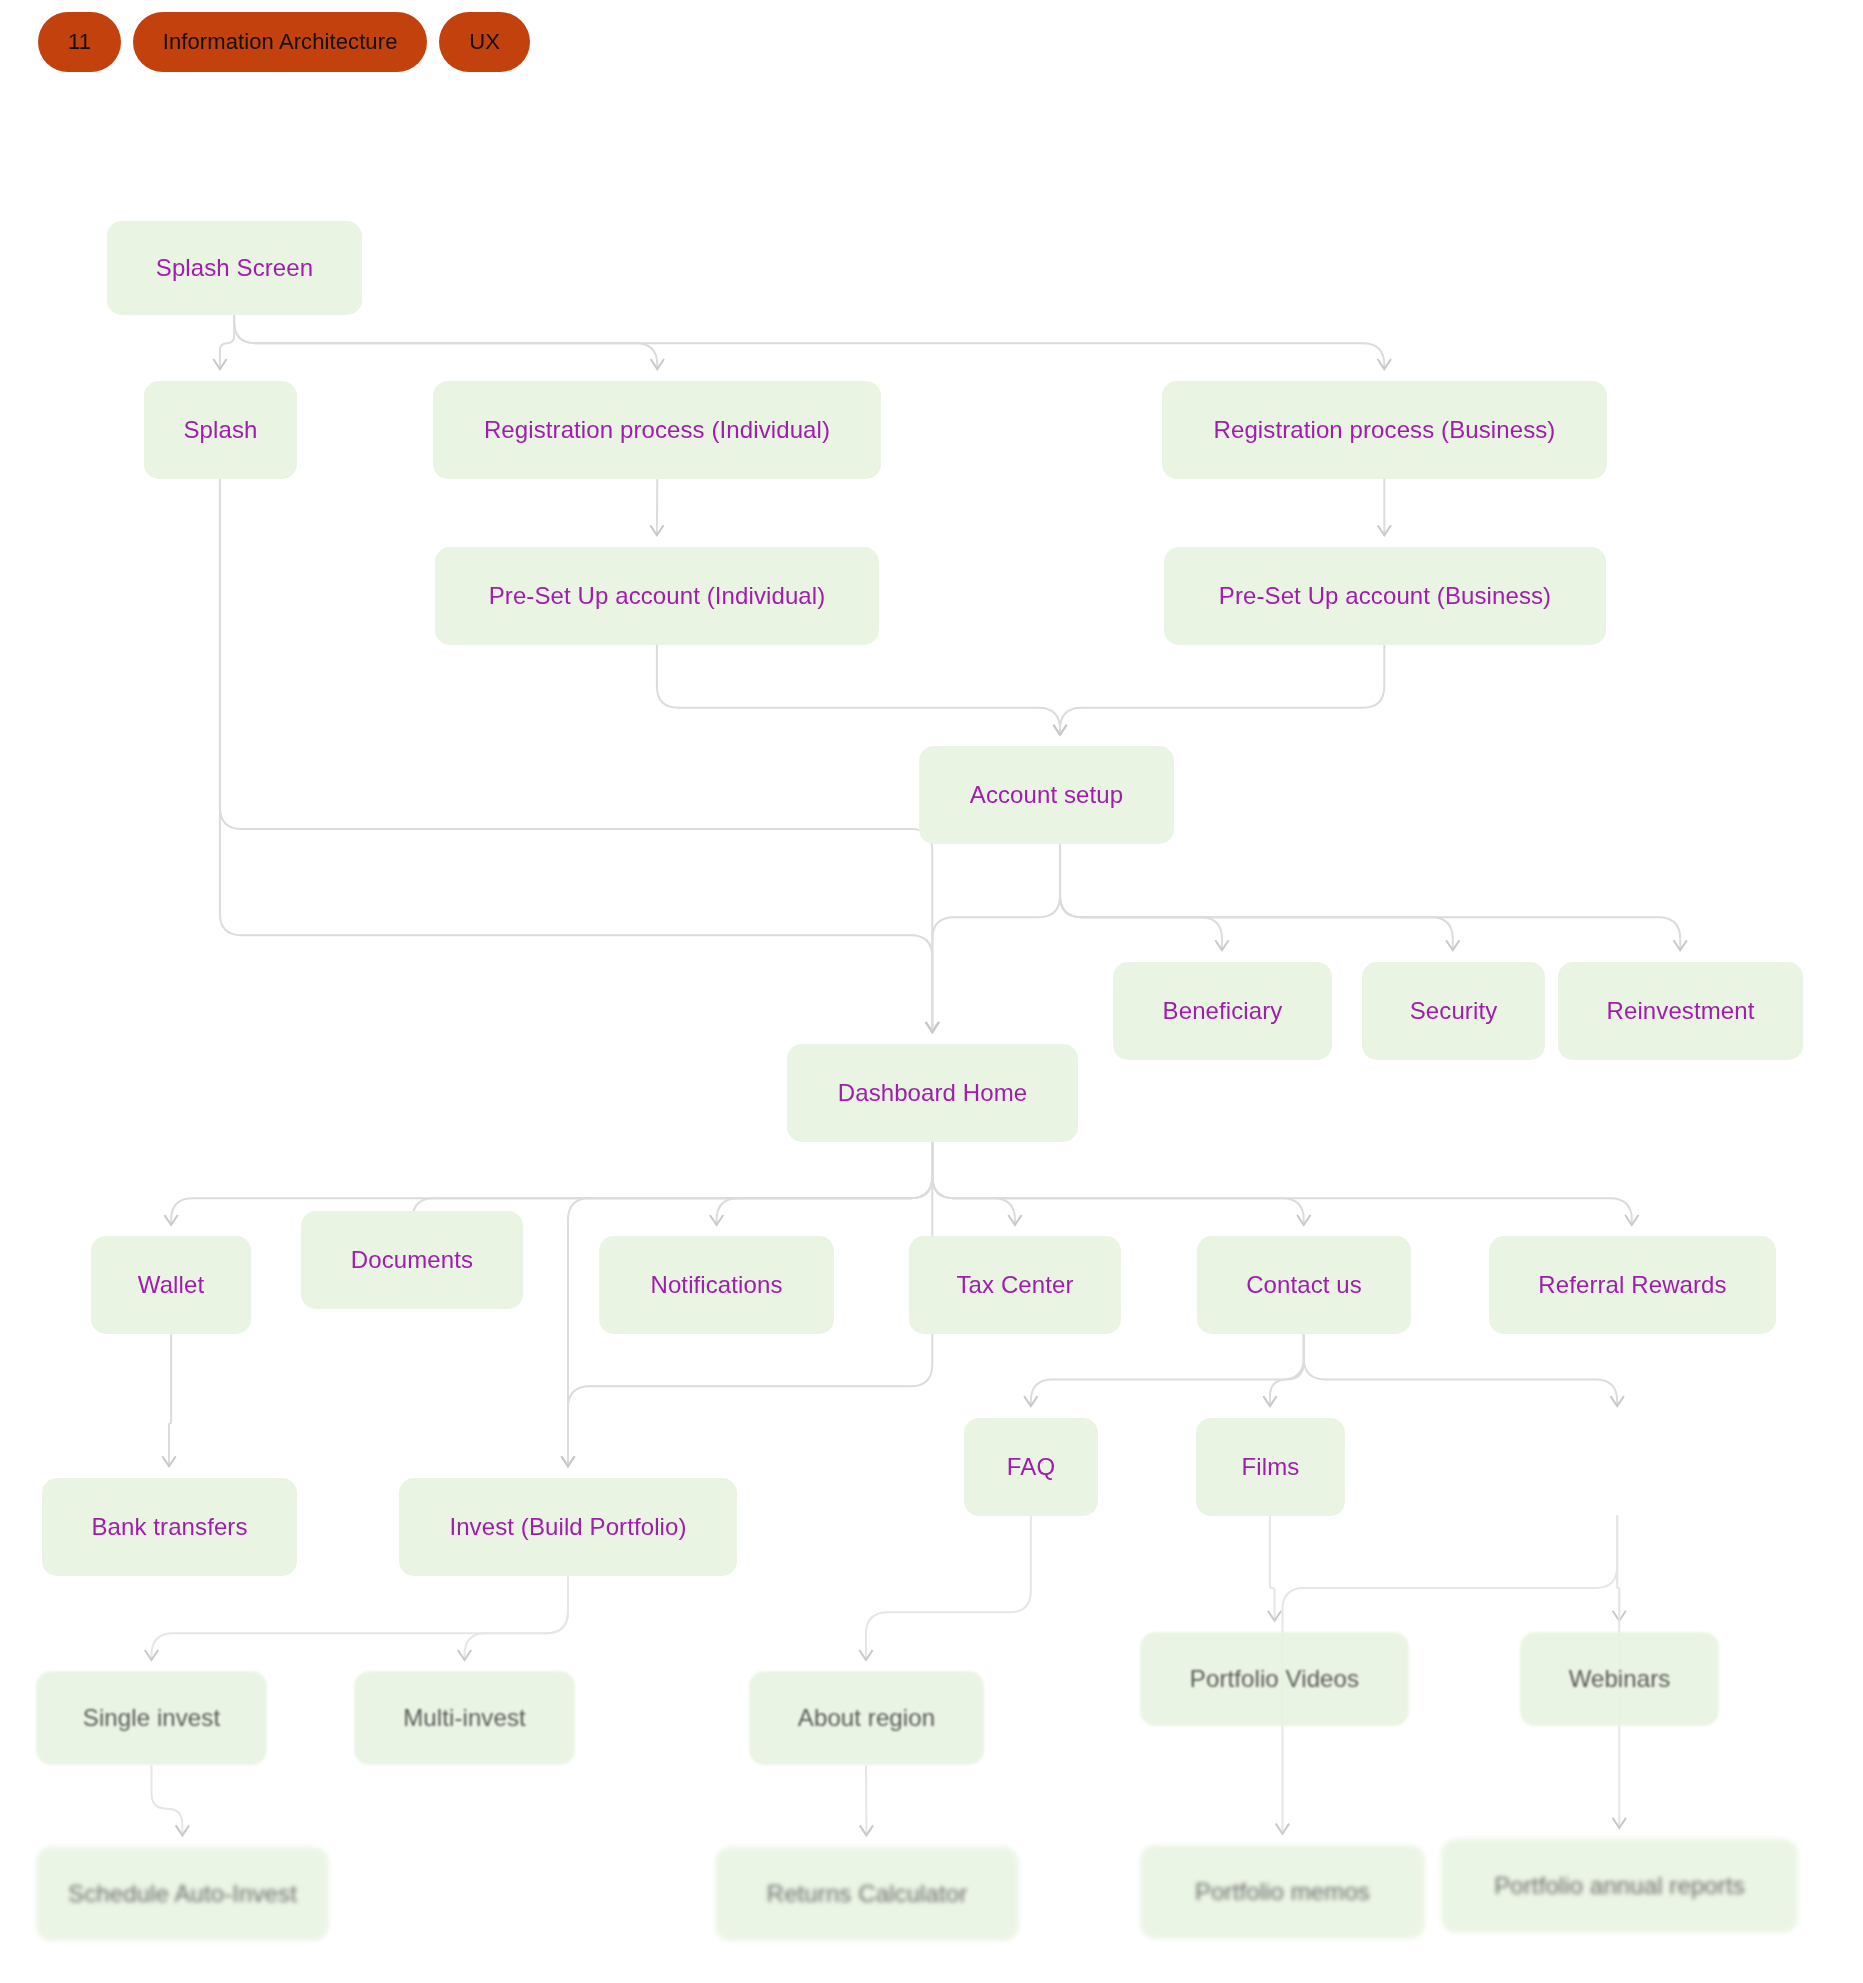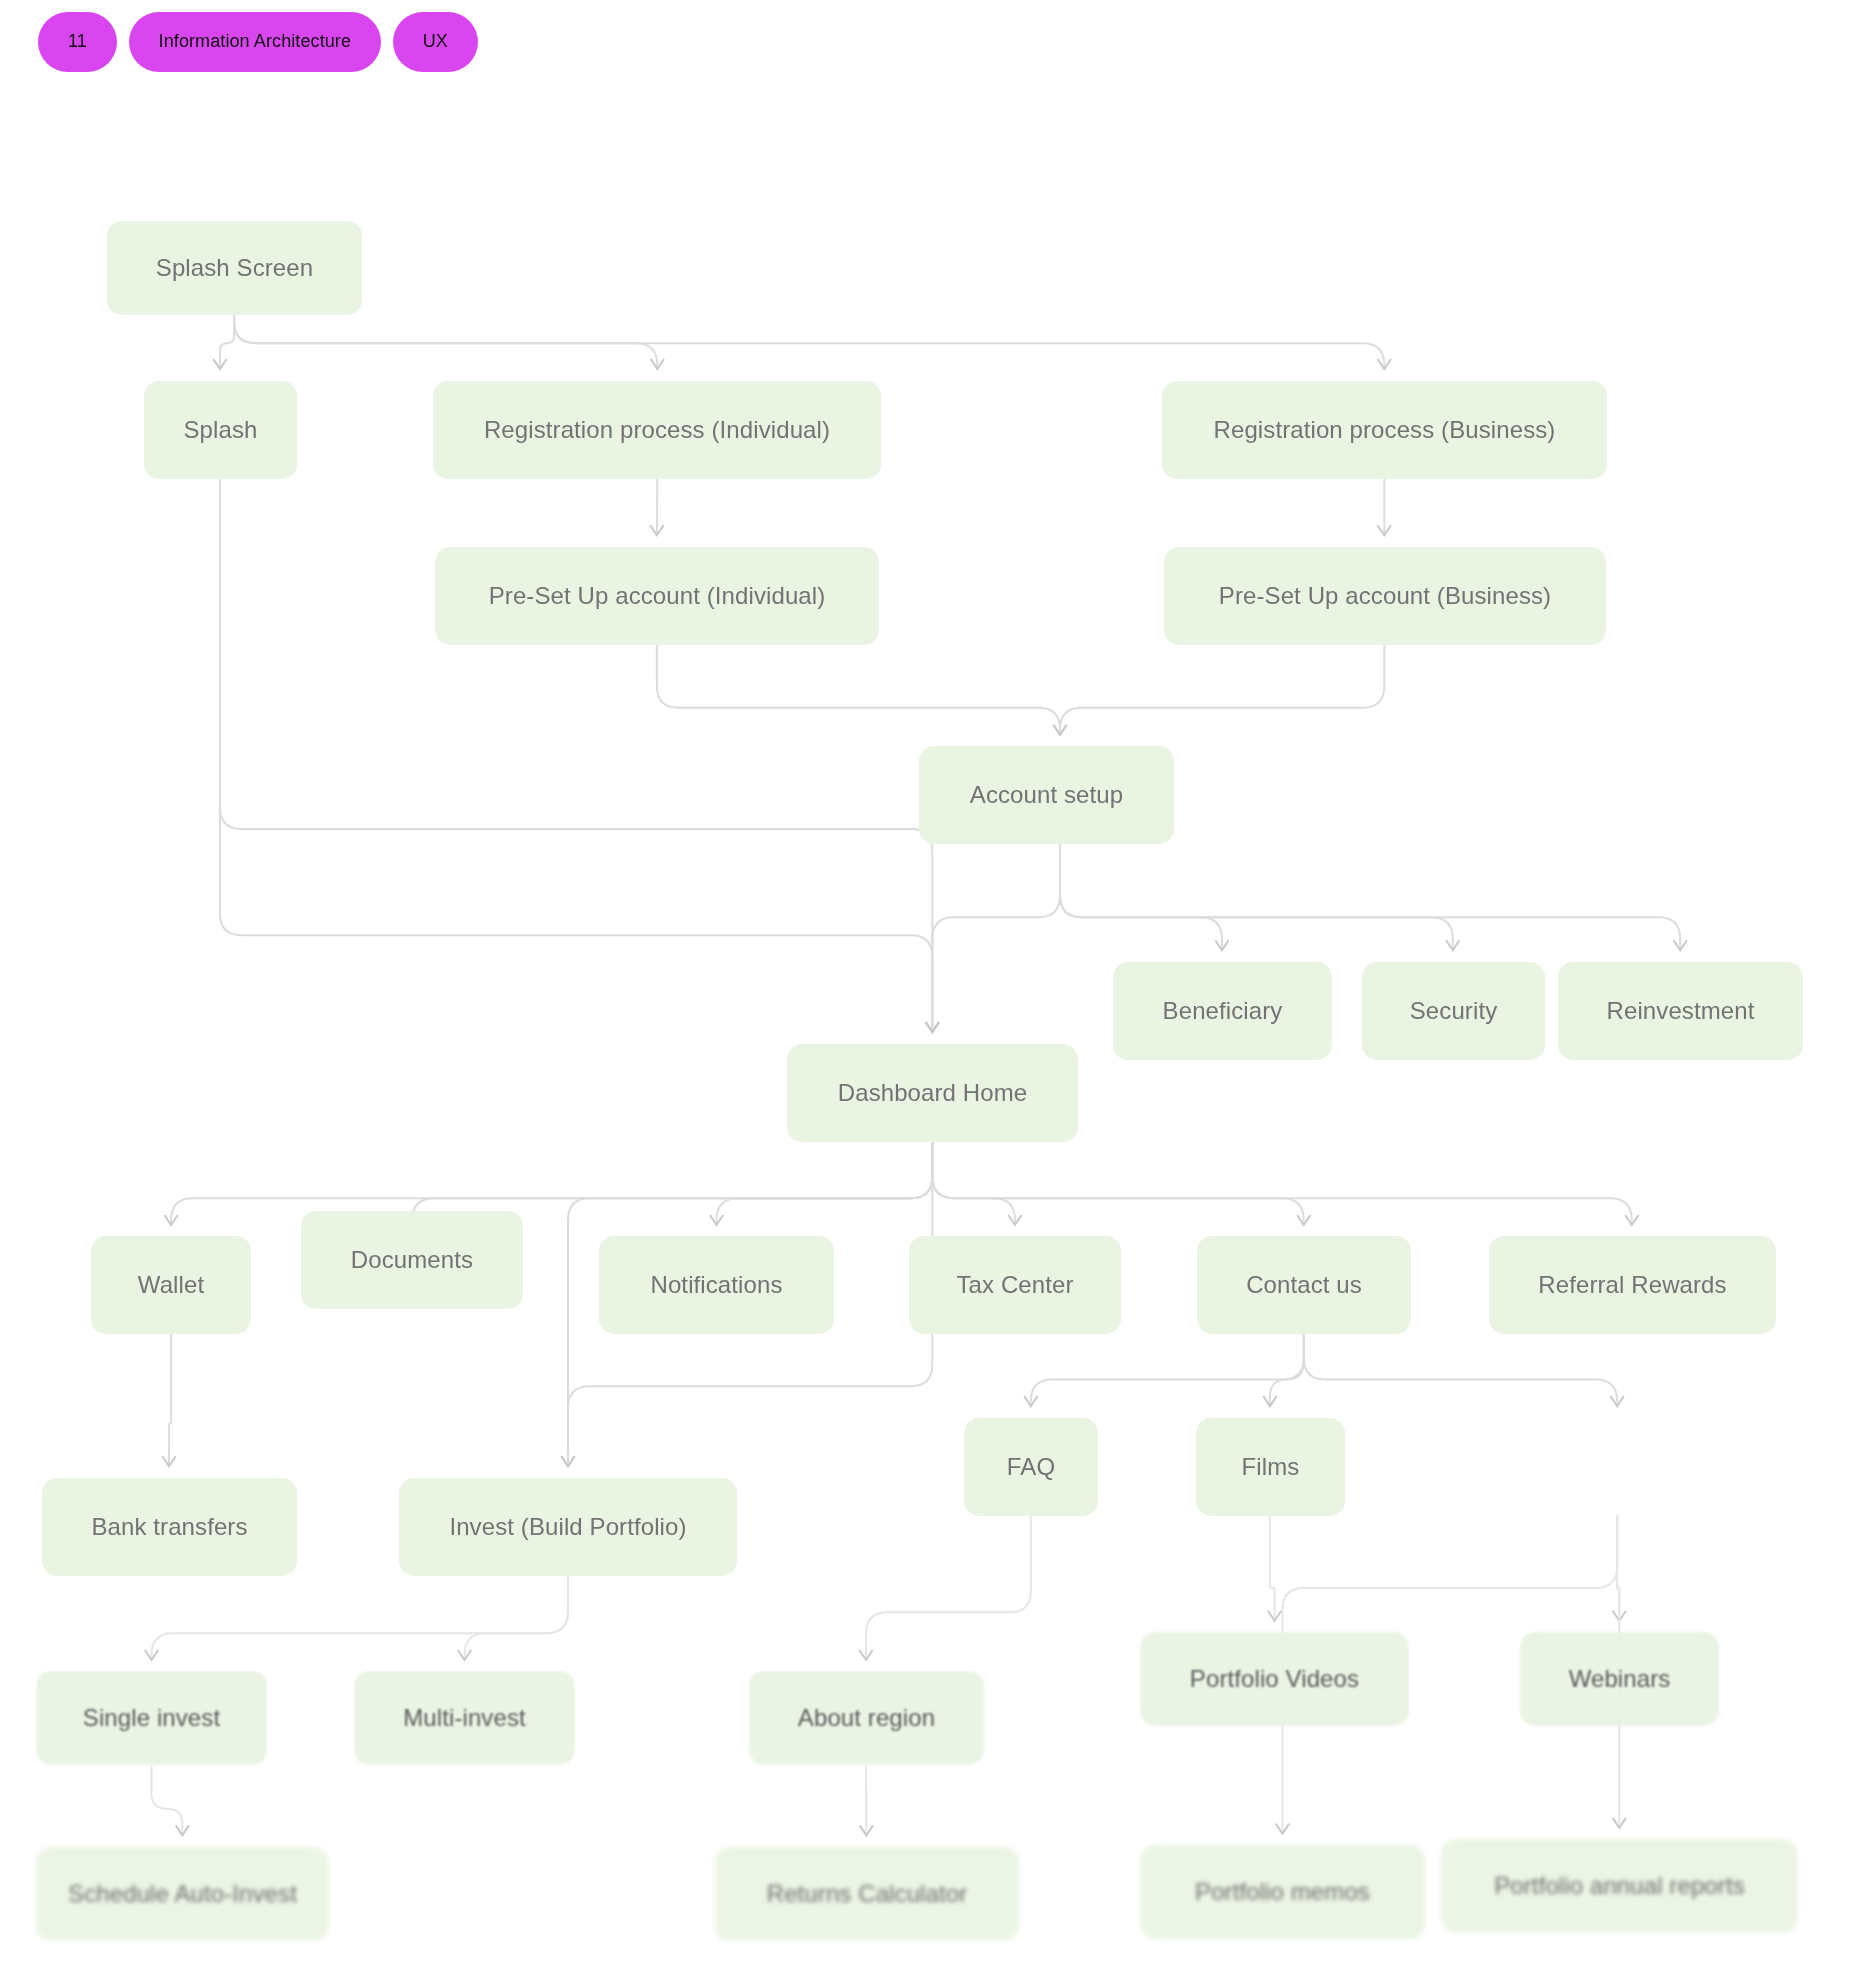--- a/index.html
+++ b/index.html
@@ -20,30 +20,30 @@
   #tag-bar {
     position: absolute;
     top: 11.7px;
     left: 38px;
     display: flex;
     align-items: center;
     gap: 11.7px;
     z-index: 40;
   }
   .tag-pill {
-    background: #d946ef;
+    background: #c2410c;
     border-radius: 30px;
     height: 60px;
     min-width: 50px;
     padding: 0 30px;
     display: flex;
     align-items: center;
     justify-content: center;
     color: #111111;
-    font-size: 18px;
+    font-size: 22px;
     letter-spacing: 0.1px;
     white-space: nowrap;
     box-sizing: border-box;
   }
 
   
   #canvas {
     position: absolute;
     inset: 0;
     z-index: 10;
@@ -71,21 +71,21 @@
     background: #e9f4e2;
     border-radius: 15px;
     display: flex;
     align-items: center;
     justify-content: center;
     box-sizing: border-box;
     padding: 0 15px;
     text-align: center;
   }
   .node .node-label {
-    color: #737373;
+    color: #a21caf;
     font-size: 24px;
     line-height: 1.18;
     letter-spacing: 0.1px;
     white-space: nowrap;
   }
 
   
   .node.blur-1 { filter: blur(1.3px); opacity: 0.92; }
   .node.blur-1 .node-label { color: #4c4c4c; }
   .node.blur-2 { filter: blur(2.2px); opacity: 0.88; }

